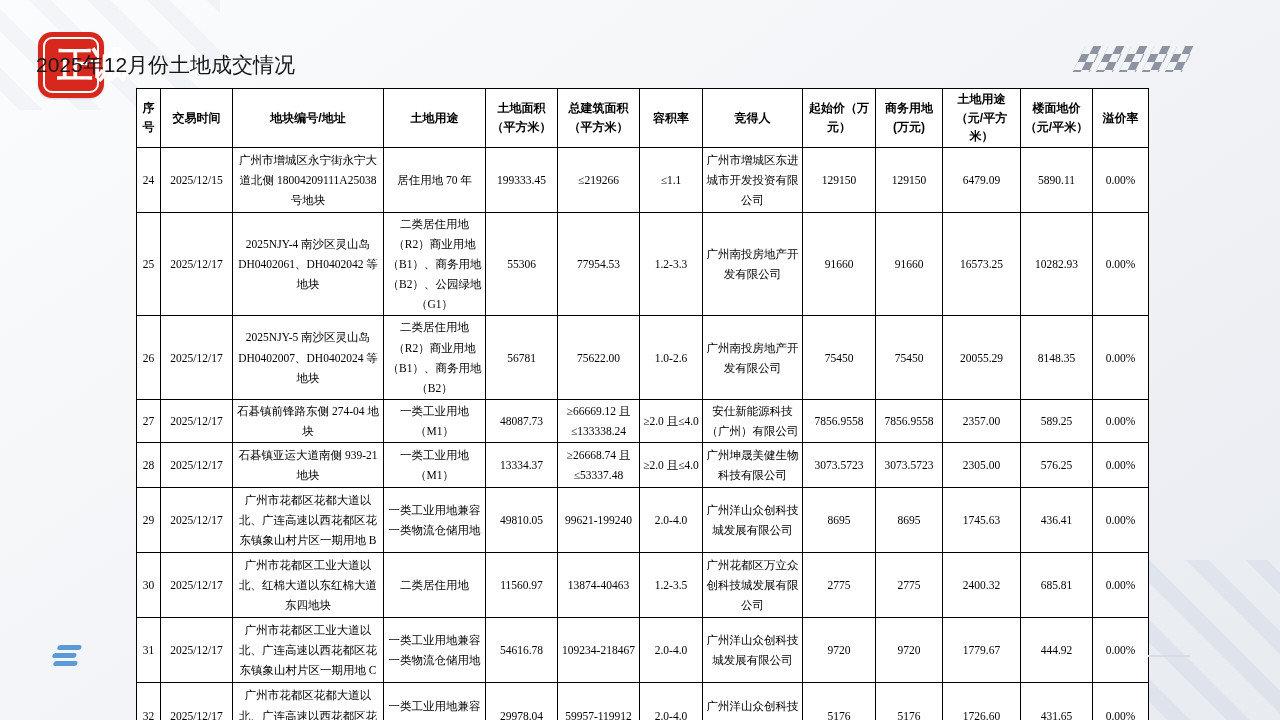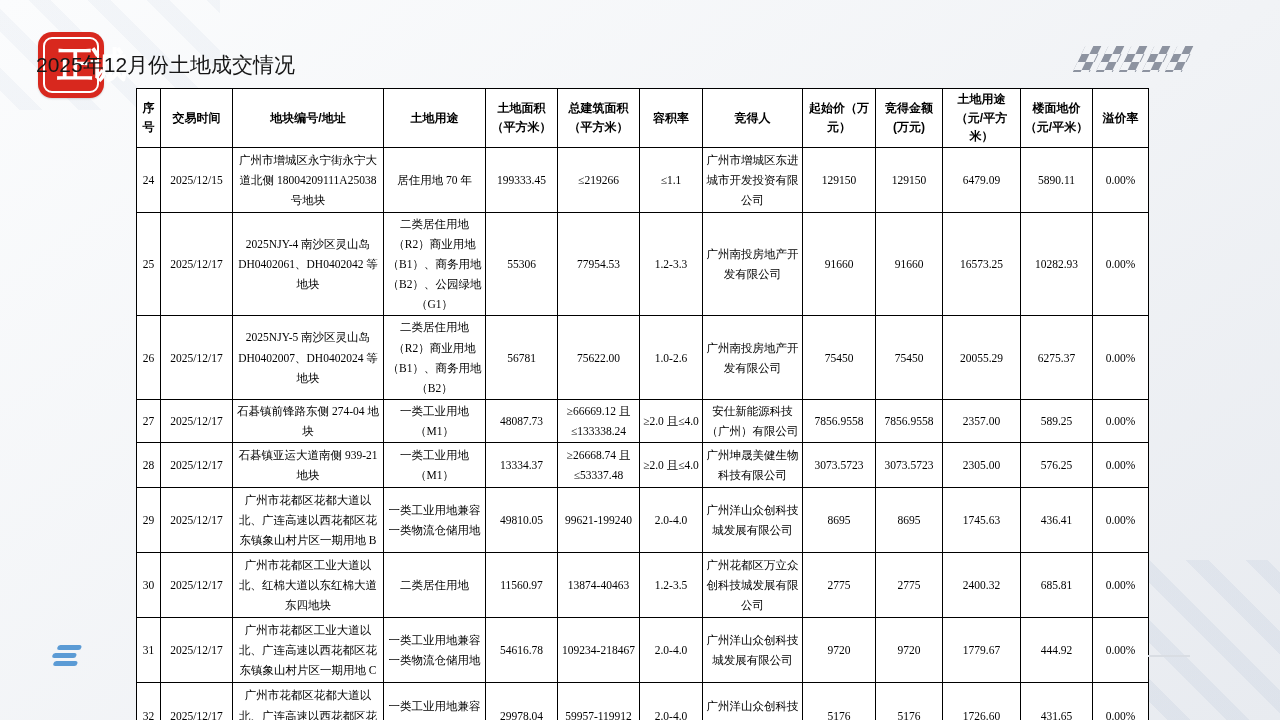--- a/index.html
+++ b/index.html
@@ -135,21 +135,21 @@
       <tr id="header-row">
           <th>序号</th>
           <th>交易时间</th>
           <th>地块编号/地址</th>
           <th>土地用途</th>
           <th>土地面积（平方米）</th>
           <th>总建筑面积（平方米）</th>
           <th>容积率</th>
           <th>竞得人</th>
           <th>起始价（万元）</th>
-          <th>竞得金额(万元)</th>
+          <th>商务用地(万元)</th>
           <th>土地用途（元/平方米）</th>
           <th>楼面地价（元/平米）</th>
           <th>溢价率</th>
         </tr>
     </thead>
     <tbody id="table-body">
         <tr style="height: 65px;">
           <td>24</td>
           <td>2025/12/15</td>
           <td>广州市增城区永宁街永宁大道北侧 18004209111A25038 号地块</td>
@@ -184,21 +184,21 @@
           <td>2025/12/17</td>
           <td>2025NJY-5 南沙区灵山岛 DH0402007、DH0402024 等地块</td>
           <td>二类居住用地（R2）商业用地（B1）、商务用地（B2）</td>
           <td>56781</td>
           <td>75622.00</td>
           <td>1.0-2.6</td>
           <td>广州南投房地产开发有限公司</td>
           <td>75450</td>
           <td>75450</td>
           <td>20055.29</td>
-          <td>6275.37</td>
+          <td>8148.35</td>
           <td>0.00%</td>
         </tr>
         <tr style="height: 43px;">
           <td>27</td>
           <td>2025/12/17</td>
           <td>石碁镇前锋路东侧 274-04 地块</td>
           <td>一类工业用地（M1）</td>
           <td>48087.73</td>
           <td>≥66669.12 且≤133338.24</td>
           <td>≥2.0 且≤4.0</td>

